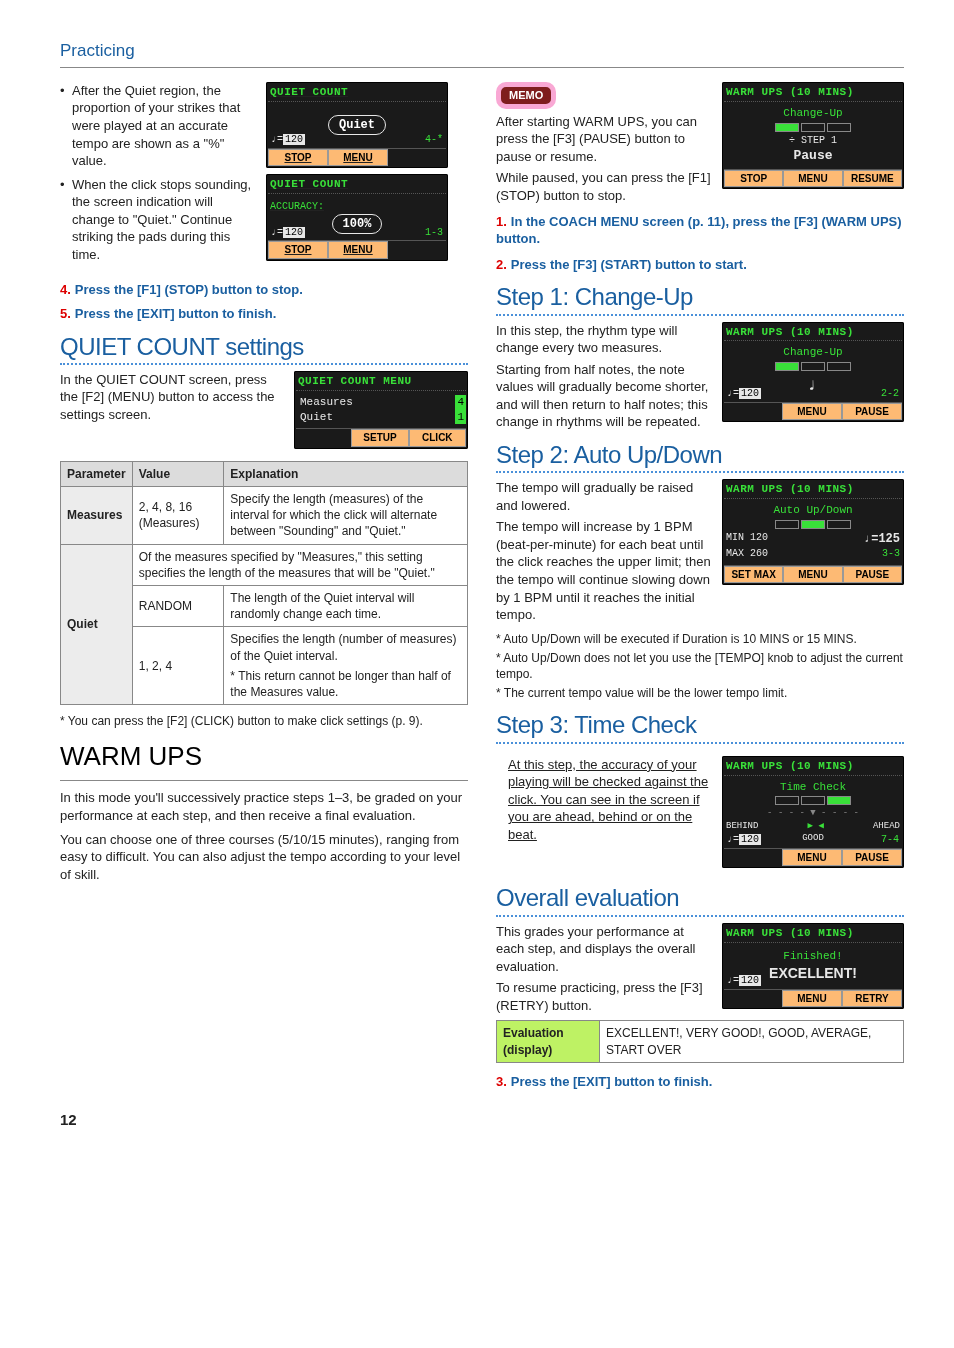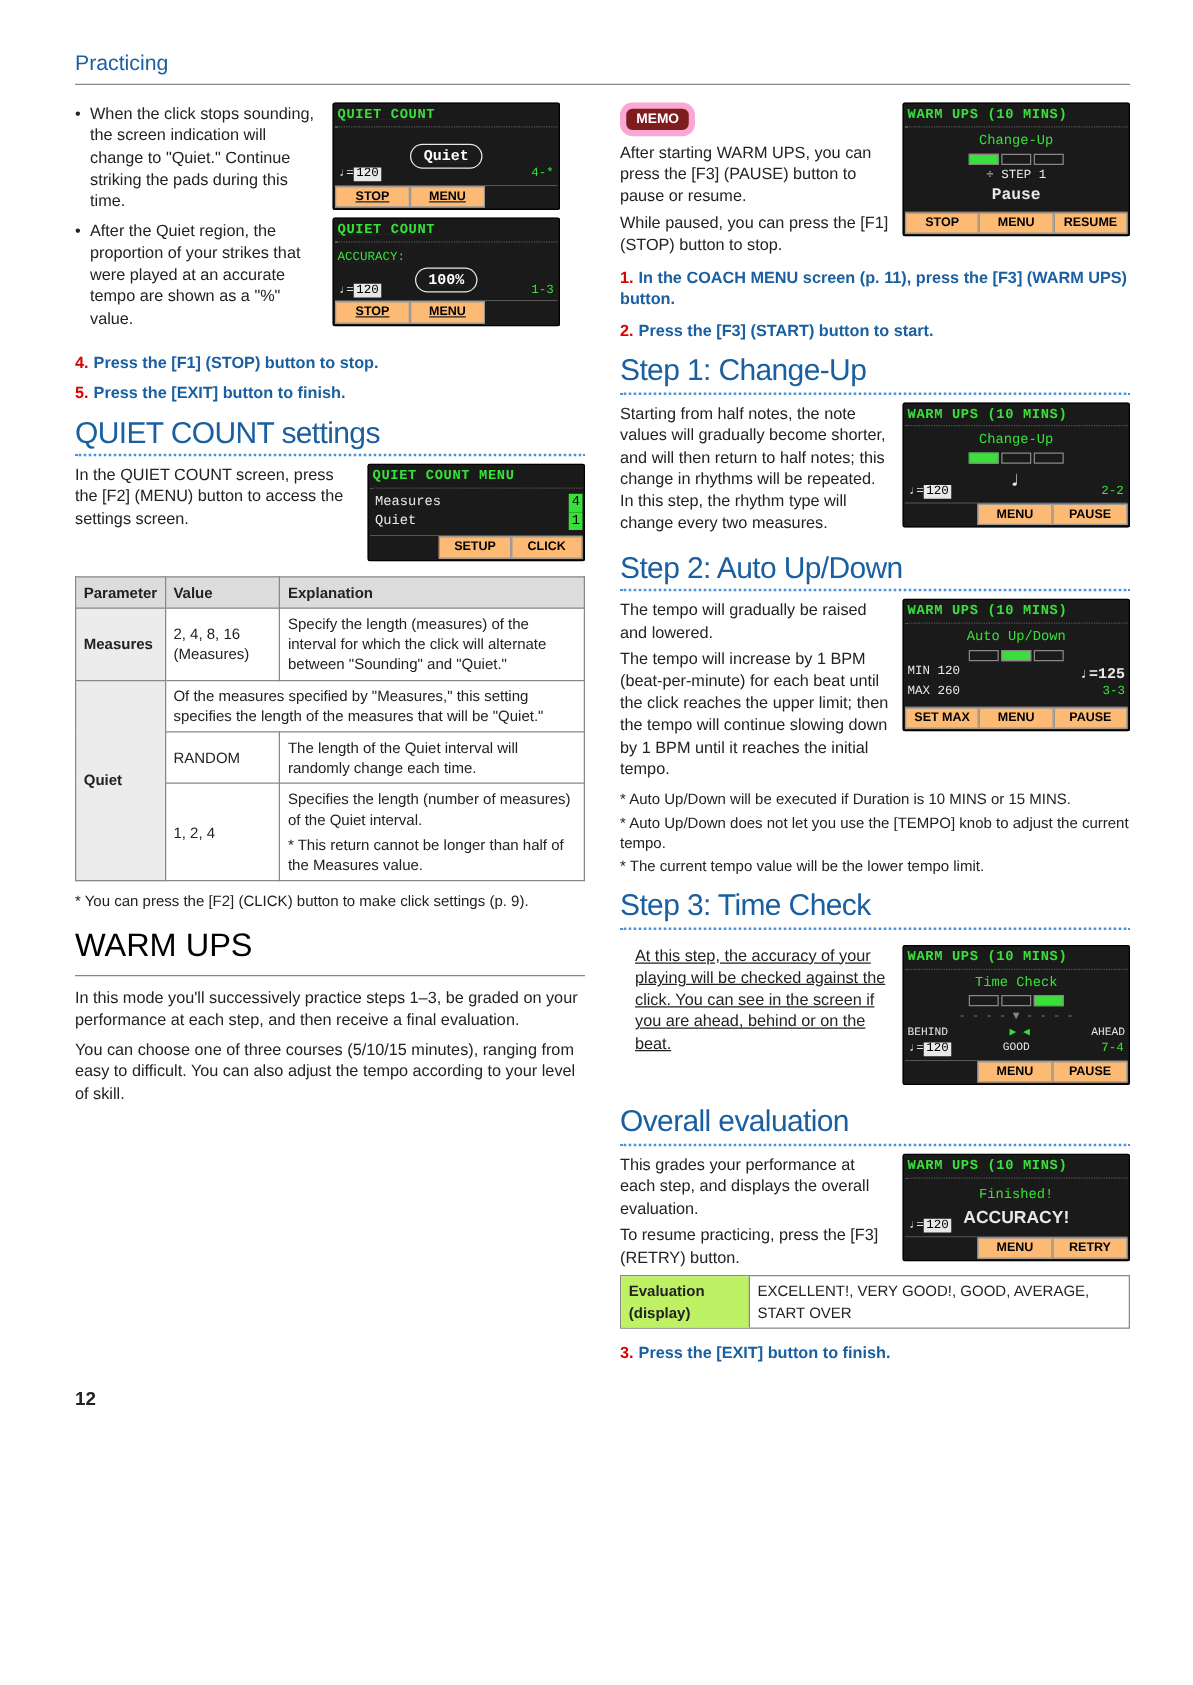--- a/index.html
+++ b/index.html
@@ -135,22 +135,22 @@
 <body>
 
 <div class="header">Practicing</div>
 
 <div class="two-col">
 
 <div class="col">
 
   <div style="display:flex; gap:10px; align-items:flex-start;">
     <ul class="bul" style="flex:1;">
+      <li>After the Quiet region, the proportion of your strikes that were played at an accurate tempo are shown as a "%" value.</li>
       <li>When the click stops sounding, the screen indication will change to "Quiet." Continue striking the pads during this time.</li>
-      <li>After the Quiet region, the proportion of your strikes that were played at an accurate tempo are shown as a "%" value.</li>
     </ul>
     <div style="width:202px;text-decoration:underline;">
       <div class="lcd">
         <div class="title">QUIET COUNT</div>
         <div class="body">
           <span class="pill">Quiet</span>
           <div class="tempo">♩=<span class="inv">120</span></div>
           <div class="right-num2">4-*</div>
         </div>
         <div class="footer">
@@ -296,22 +296,22 @@
         <div style="font-size:18px;">♩</div>
         <div class="tempo">♩=<span class="inv">120</span></div>
         <div class="right-num2">2-2</div>
       </div>
       <div class="footer">
         <span class="dark"></span>
         <span>MENU</span>
         <span>PAUSE</span>
       </div>
     </div>
+    <p style="margin:0 0 4px 0;">In this step, the rhythm type will change every two measures.</p>
     <p style="margin:0;">Starting from half notes, the note values will gradually become shorter, and will then return to half notes; this change in rhythms will be repeated.</p>
-    <p style="margin:0 0 4px 0;">In this step, the rhythm type will change every two measures.</p>
     <div class="clear"></div>
   </div>
 
   <div class="h2">Step 2: Auto Up/Down</div>
   <div class="dots"></div>
   <div>
     <div class="lcd side">
       <div class="title">WARM UPS (10 MINS)</div>
       <div class="body">
         <div style="color:#39e039;">Auto Up/Down</div>
@@ -375,21 +375,21 @@
     <div class="clear"></div>
   </div>
 
   <div class="h2">Overall evaluation</div>
   <div class="dots"></div>
   <div>
     <div class="lcd side">
       <div class="title">WARM UPS (10 MINS)</div>
       <div class="body">
         <div style="color:#39e039;">Finished!</div>
-        <div style="font-weight:bold;font-size:14px;font-family:Arial;">ACCURACY!</div>
+        <div style="font-weight:bold;font-size:14px;font-family:Arial;">EXCELLENT!</div>
         <div class="tempo">♩=<span class="inv">120</span></div>
       </div>
       <div class="footer">
         <span class="dark"></span>
         <span>MENU</span>
         <span>RETRY</span>
       </div>
     </div>
     <p style="margin:0 0 4px 0;">This grades your performance at each step, and displays the overall evaluation.</p>
     <p style="margin:0 0 6px 0;">To resume practicing, press the [F3] (RETRY) button.</p>

